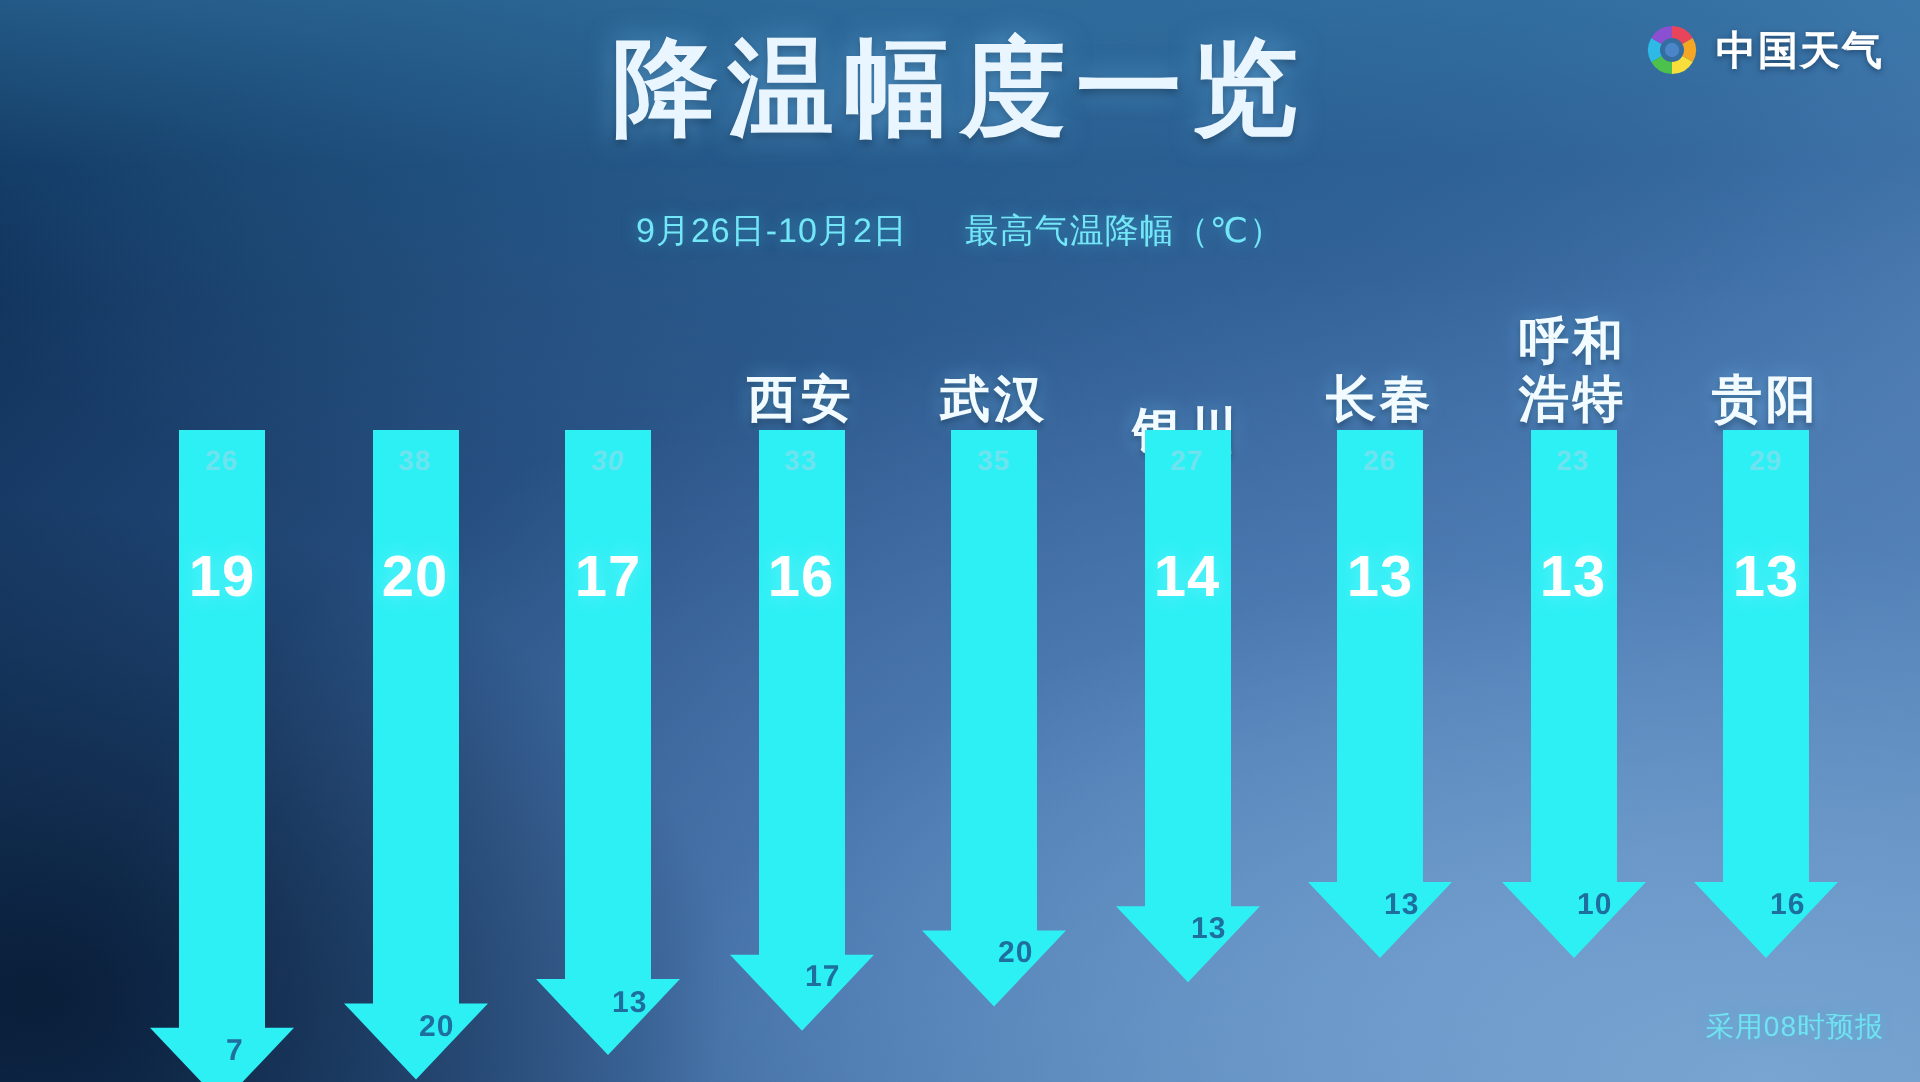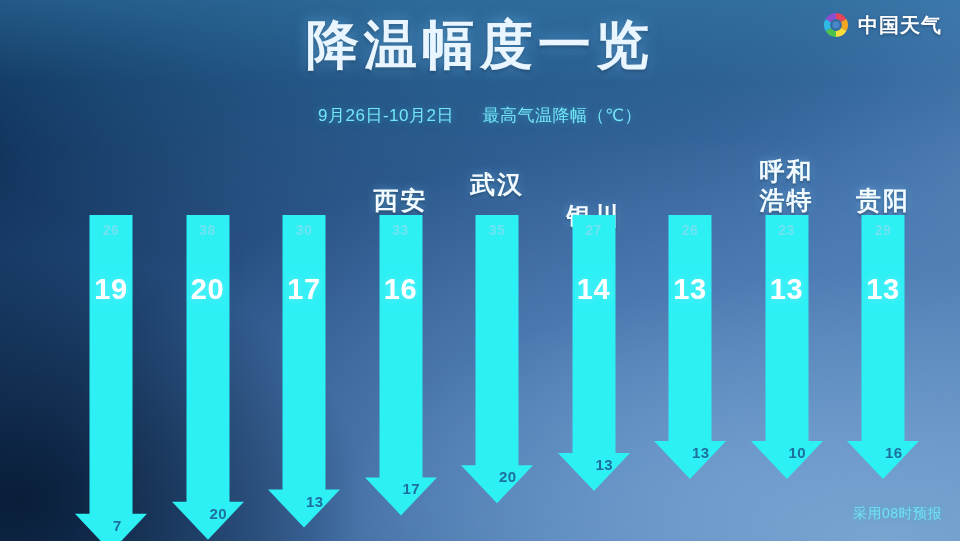--- a/index.html
+++ b/index.html
@@ -199,57 +199,58 @@
         <div class="val-top" style="top: 222px;">38</div>
         <div class="val-drop" style="top: 273px;">20</div>
         <div class="val-bottom" style="left: 50px; top: 504.7px;">20</div>
       </div>
       <div class="col" style="left: 256px;">
         <div class="arrow-wrap" style="top: 215px; height: 312.55px;">
           <svg class="arrow-svg" viewBox="0 0 96 312.55" width="96" height="312.55">
             <polygon points="26.5,0 69.5,0 69.5,274.55 84,274.55 48,312.55 12,274.55 26.5,274.55" fill="#2df0f5"></polygon>
           </svg>
         </div>
-        <div class="val-top" style="top: 222px;">30</div>
+        <div class="val-top" style="top: 222px; font-style: italic;">30</div>
         <div class="val-drop" style="top: 273px;">17</div>
         <div class="val-bottom" style="left: 50px; top: 492.55px;">13</div>
       </div>
       <div class="col" style="left: 352.5px;">
         <div class="city" style="top: 186px;">西安</div>
         <div class="arrow-wrap" style="top: 215px; height: 300.4px;">
           <svg class="arrow-svg" viewBox="0 0 96 300.4" width="96" height="300.4">
             <polygon points="26.5,0 69.5,0 69.5,262.4 84,262.4 48,300.4 12,262.4 26.5,262.4" fill="#2df0f5"></polygon>
           </svg>
         </div>
         <div class="val-top" style="top: 222px;">33</div>
         <div class="val-drop" style="top: 273px;">16</div>
         <div class="val-bottom" style="left: 50px; top: 480.4px;">17</div>
       </div>
       <div class="col" style="left: 449px;">
-        <div class="city" style="top: 170px;">武汉</div>
+        <div class="city" style="top: 186px;">武汉</div>
         <div class="arrow-wrap" style="top: 215px; height: 288.25px;">
           <svg class="arrow-svg" viewBox="0 0 96 288.25" width="96" height="288.25">
             <polygon points="26.5,0 69.5,0 69.5,250.25 84,250.25 48,288.25 12,250.25 26.5,250.25" fill="#2df0f5"></polygon>
           </svg>
         </div>
         <div class="val-top" style="top: 222px;">35</div>
         <div class="val-bottom" style="left: 50px; top: 468.25px;">20</div>
       </div>
       <div class="col" style="left: 545.5px;">
         <div class="city" style="top: 202px;">银川</div>
         <div class="arrow-wrap" style="top: 215px; height: 276.1px;">
           <svg class="arrow-svg" viewBox="0 0 96 276.1" width="96" height="276.1">
             <polygon points="26.5,0 69.5,0 69.5,238.1 84,238.1 48,276.1 12,238.1 26.5,238.1" fill="#2df0f5"></polygon>
           </svg>
         </div>
         <div class="val-top" style="top: 222px;">27</div>
         <div class="val-drop" style="top: 273px;">14</div>
         <div class="val-bottom" style="left: 50px; top: 456.1px;">13</div>
       </div>
       <div class="col" style="left: 642px;">
+        <div class="city" style="top: 186px;">长春</div>
         <div class="arrow-wrap" style="top: 215px; height: 263.95px;">
           <svg class="arrow-svg" viewBox="0 0 96 263.95000000000005" width="96" height="263.95000000000005">
             <polygon points="26.5,0 69.5,0 69.5,225.95000000000002 84,225.95000000000002 48,263.95000000000005 12,225.95000000000002 26.5,225.95000000000002" fill="#2df0f5"></polygon>
           </svg>
         </div>
         <div class="val-top" style="top: 222px;">26</div>
         <div class="val-drop" style="top: 273px;">13</div>
         <div class="val-bottom" style="left: 50px; top: 443.95px;">13</div>
       </div>
       <div class="col" style="left: 738.5px;">

